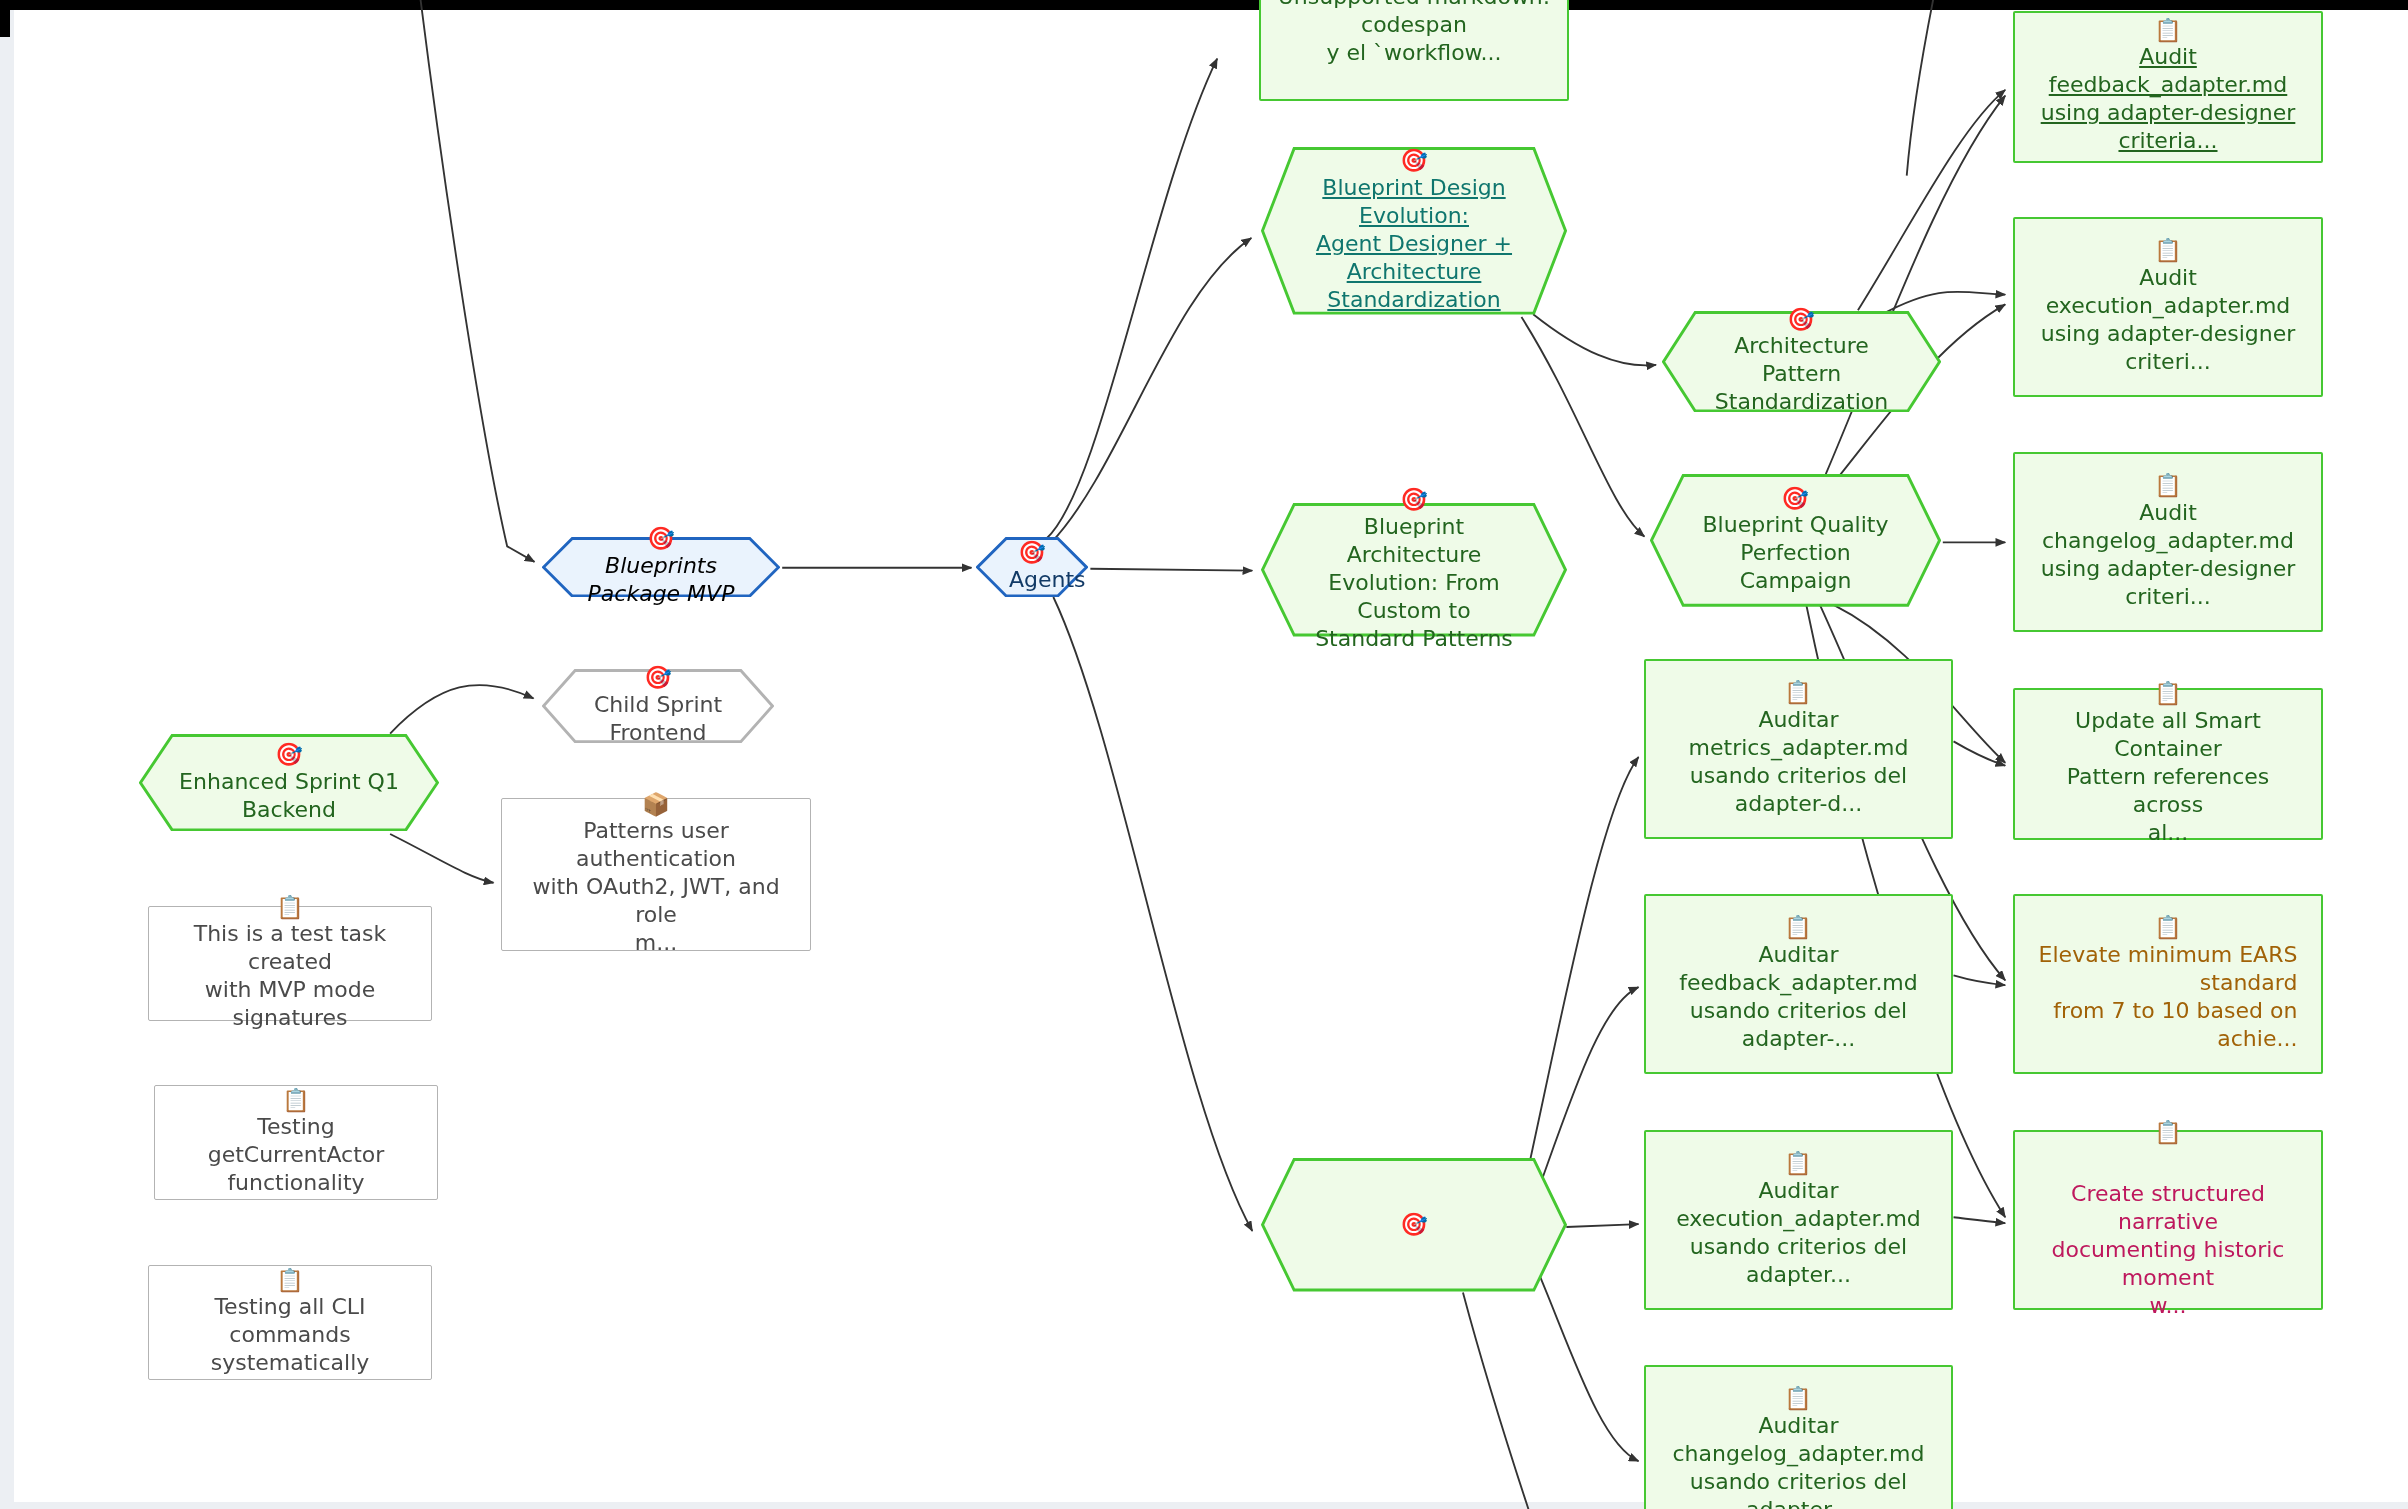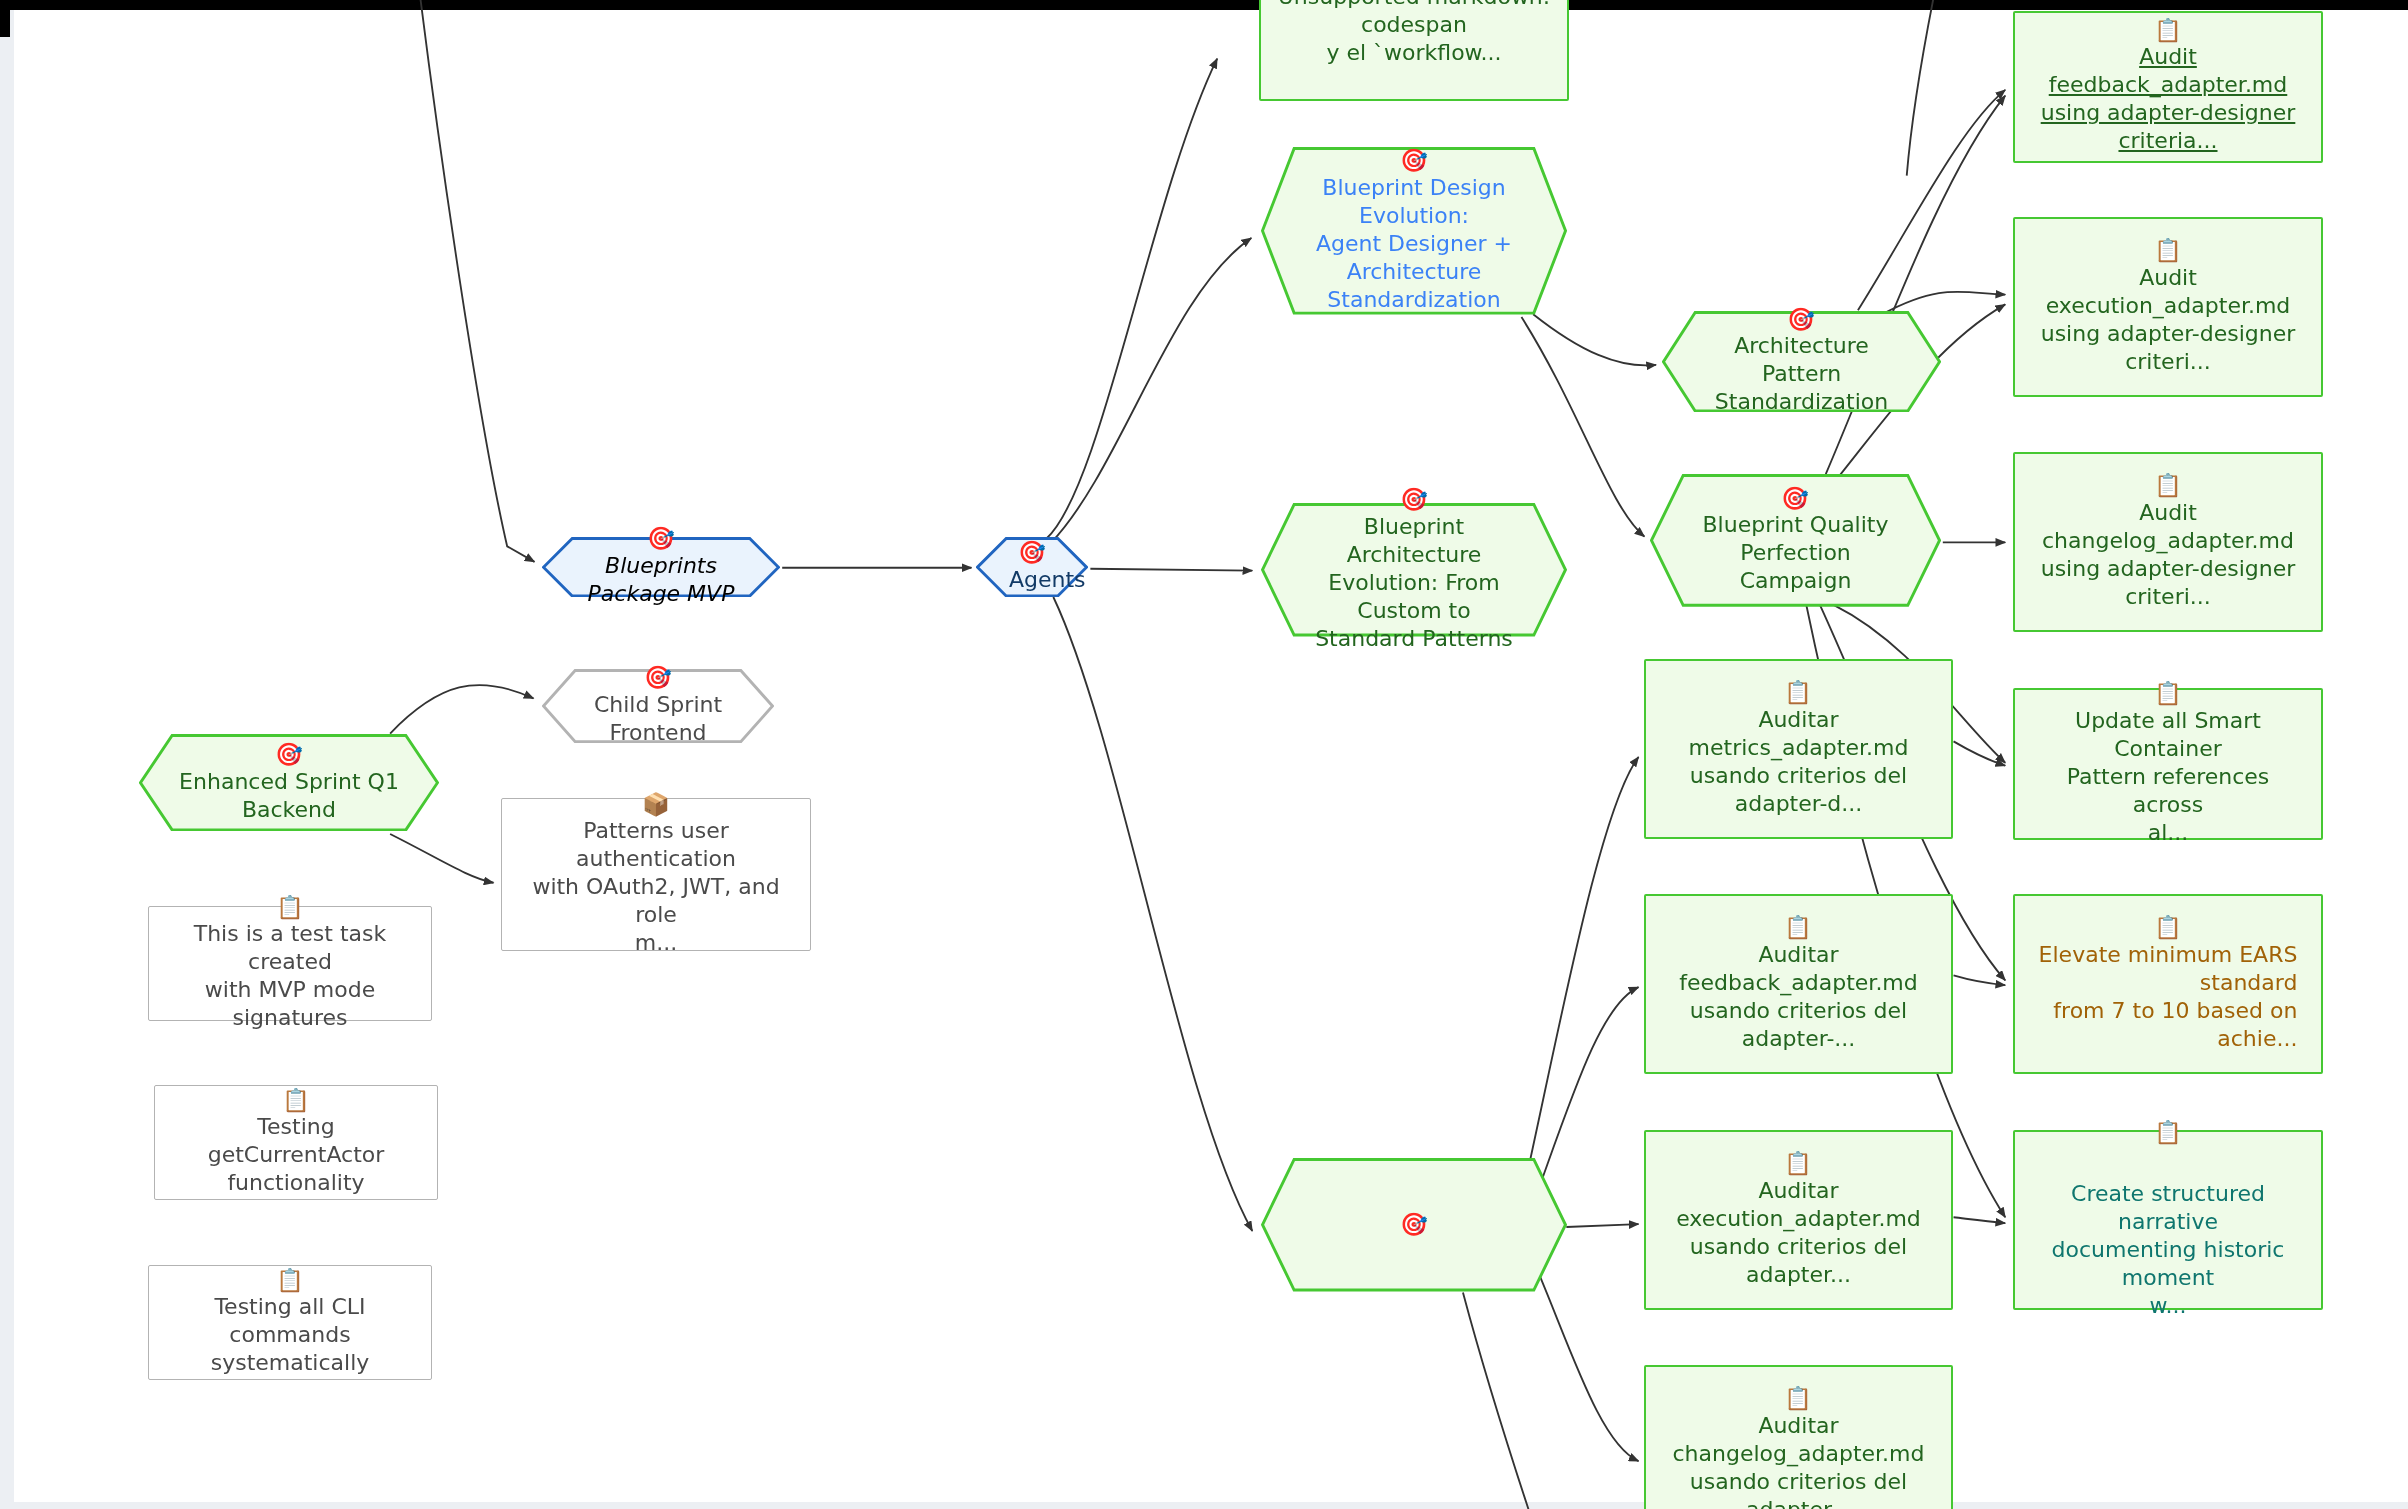--- a/index.html
+++ b/index.html
@@ -105,21 +105,21 @@
 codespan
 y el `workflow...</span>
         </div>
       </div>
       <div class="node hex" style="left: 1261px; top: 147px; width: 306px; height: 168px;">
         <svg class="hexbg" viewBox="0 0 314 172" preserveAspectRatio="none">
           <path d="M 34 1.5 L 280 1.5 L 312.5 86 L 280 170.5 L 34 170.5 L 1.5 86 Z" fill="#effbe8" stroke="#46c832" stroke-width="3"></path>
         </svg>
         <div class="inner">
           <span class="emoji">🎯</span>
-          <span class="lbl green-txt" style="color: #3b82f6;">Blueprint Design Evolution:
+          <span class="lbl green-txt" style="color: #0f766e; text-decoration: underline;">Blueprint Design Evolution:
 Agent Designer +
 Architecture
 Standardization</span>
         </div>
       </div>
       <div class="node hex" style="left: 1261px; top: 503px; width: 306px; height: 134px;">
         <svg class="hexbg" viewBox="0 0 314 137" preserveAspectRatio="none">
           <path d="M 34 1.5 L 280 1.5 L 312.5 68.5 L 280 135.5 L 34 135.5 L 1.5 68.5 Z" fill="#effbe8" stroke="#46c832" stroke-width="3"></path>
         </svg>
         <div class="inner">
@@ -233,21 +233,21 @@
           <span class="emoji">📋</span>
           <span class="lbl green-txt" style="color: #a16207; text-align: right;">Elevate minimum EARS
 standard
 from 7 to 10 based on
 achie...</span>
         </div>
       </div>
       <div class="node rect" style="left: 2013px; top: 1130px; width: 310px; height: 180px; border-color: rgb(70, 200, 50); background: rgb(239, 251, 232);">
         <div class="inner">
           <span class="emoji">📋</span>
-          <span class="lbl green-txt" style="color: #0f766e; margin-top: 36px;">Create structured narrative
+          <span class="lbl green-txt" style="color: #be185d; margin-top: 36px;">Create structured narrative
 documenting historic
 moment
 w...</span>
         </div>
       </div>
       <div class="node hex" style="left: 139px; top: 734px; width: 300px; height: 98px;">
         <svg class="hexbg" viewBox="0 0 308 100" preserveAspectRatio="none">
           <path d="M 34 1.5 L 274 1.5 L 306.5 50 L 274 98.5 L 34 98.5 L 1.5 50 Z" fill="#effbe8" stroke="#46c832" stroke-width="3"></path>
         </svg>
         <div class="inner">

